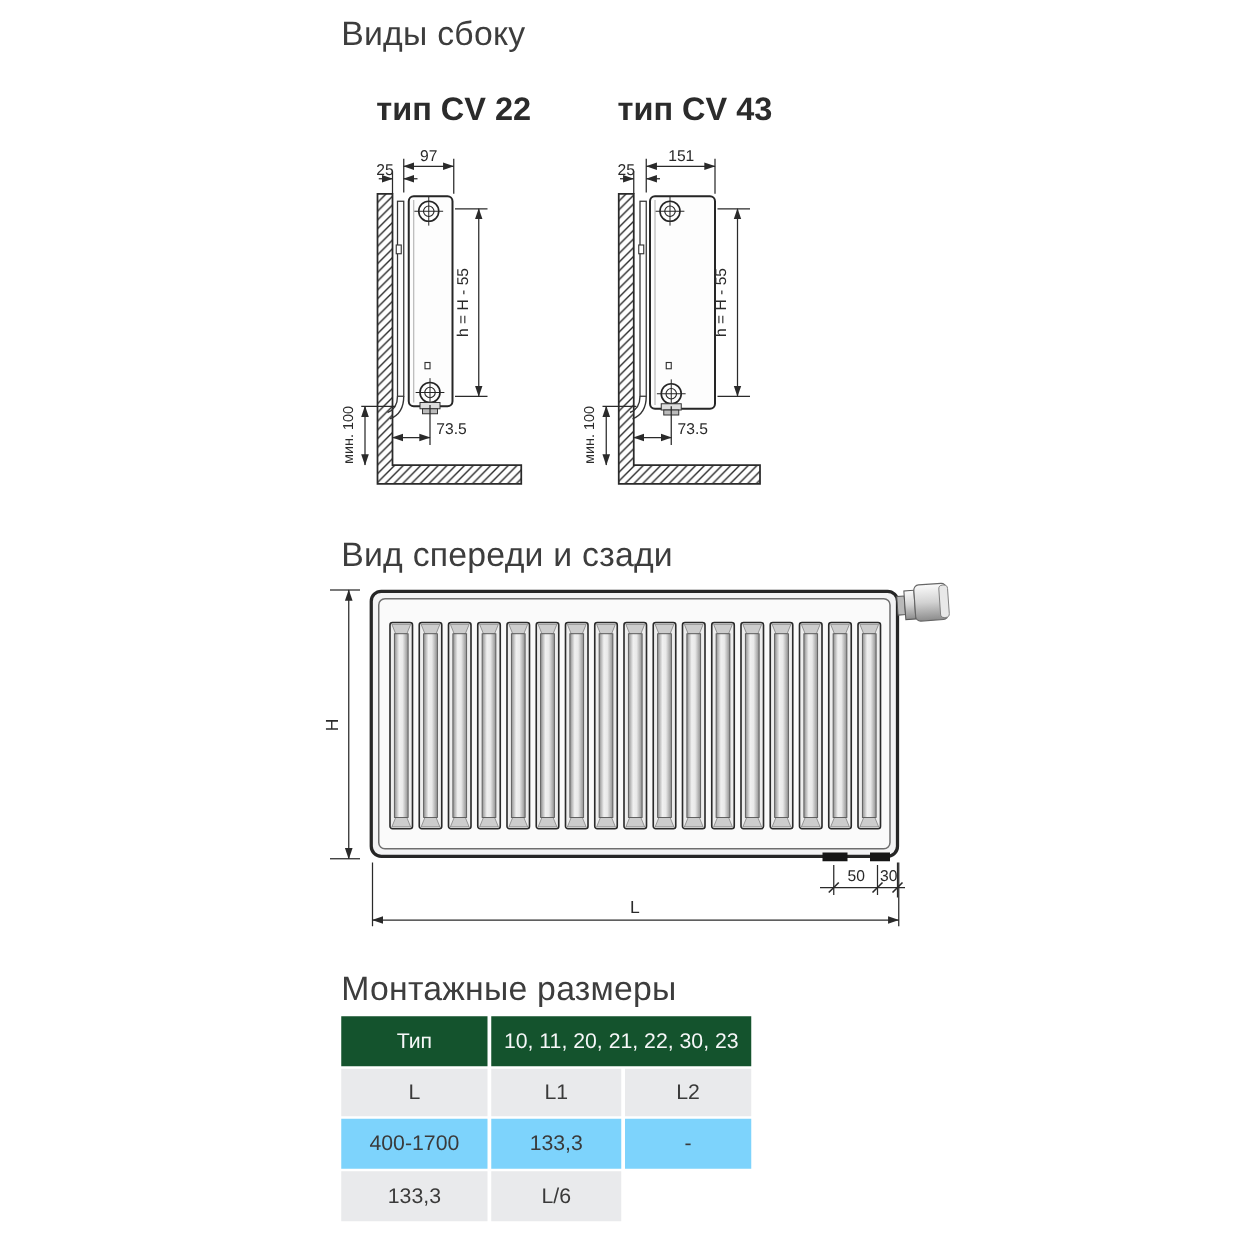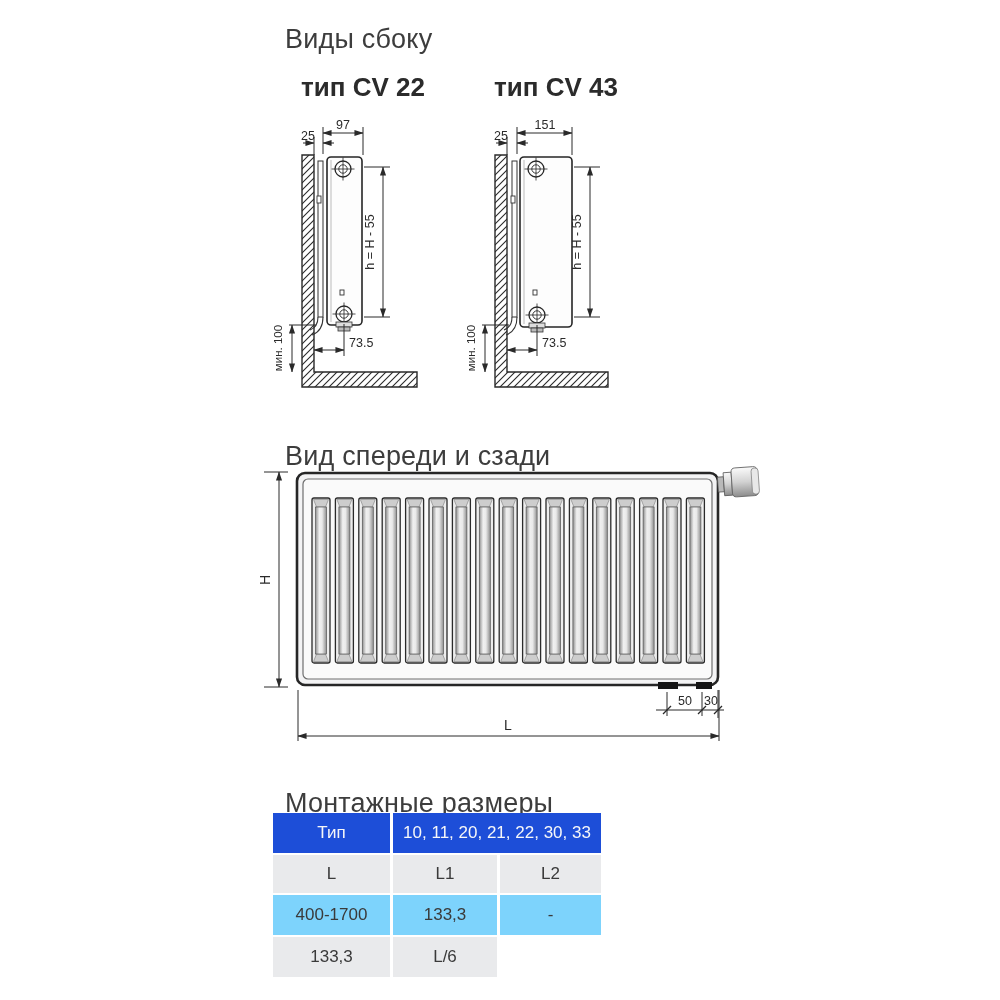--- a/index.html
+++ b/index.html
@@ -1,29 +1,29 @@
 <!DOCTYPE html>
 <html><head>
 <meta charset="utf-8">
 <style>
   html,body{margin:0;padding:0;background:#fff;}
   .canvas{position:relative;width:1000px;height:1000px;background:#ffffff;overflow:hidden;
           font-family:"Liberation Sans",sans-serif;color:#3a3a3a;}
-  .h-main{position:absolute;font-size:27px;font-weight:500;color:#3d3d3d;letter-spacing:.2px;margin:12px;}
+  .h-main{position:absolute;font-size:27px;font-weight:500;color:#3d3d3d;letter-spacing:.2px;margin:0;}
   .h-sub{position:absolute;font-size:26px;font-weight:700;color:#2b2b2b;margin:0;}
   svg{position:absolute;overflow:visible;}
   svg text{font-family:"Liberation Sans",sans-serif;fill:#2a2a2a;}
   .dim{font-size:12.5px;}
   .dim-sm{font-size:11.5px;}
   
   .mtable{position:absolute;left:273px;top:813px;width:328px;display:grid;
           grid-template-columns:117px 104px 101px;grid-template-rows:40px 38px 40px 40px;
           column-gap:3px;row-gap:2px;background:#ffffff;}
   .cell{display:flex;align-items:center;justify-content:center;font-size:17px;}
-  .cell.dark{background:#1d4ed8;color:#f6f7f8;}
+  .cell.dark{background:#14532d;color:#f6f7f8;}
   .cell.lite{background:#e9eaec;color:#3a3a3a;}
   .cell.white{background:#7dd3fc;color:#3a3a3a;}
   .cell.span2{grid-column:2 / 4;}
 </style>
 </head>
 <body>
 
 <div class="canvas">
 
   <h2 class="h-main" style="left:273px;top:12px;">Виды сбоку</h2>
@@ -202,21 +202,21 @@
       <line x1="38" y1="276" x2="459" y2="276" marker-start="url(#arr)" marker-end="url(#arr)"></line>
     </g>
     <text class="dim" transform="rotate(-90 10 120)" x="10" y="120" text-anchor="middle" style="font-size:14px">H</text>
     <text class="dim" x="425" y="245" text-anchor="middle">50</text>
     <text class="dim" x="451" y="245" text-anchor="middle">30</text>
     <text class="dim" x="248" y="270" text-anchor="middle" style="font-size:14px">L</text>
   </svg>
 
   <div class="mtable">
     <div class="cell dark">Тип</div>
-    <div class="cell dark span2">10, 11, 20, 21, 22, 30, 33</div>
+    <div class="cell dark span2">10, 11, 20, 21, 22, 30, 23</div>
 
     <div class="cell lite">L</div>
     <div class="cell lite">L1</div>
     <div class="cell lite">L2</div>
 
     <div class="cell white">400-1700</div>
     <div class="cell white">133,3</div>
     <div class="cell white">-</div>
 
     <div class="cell lite">133,3</div>

